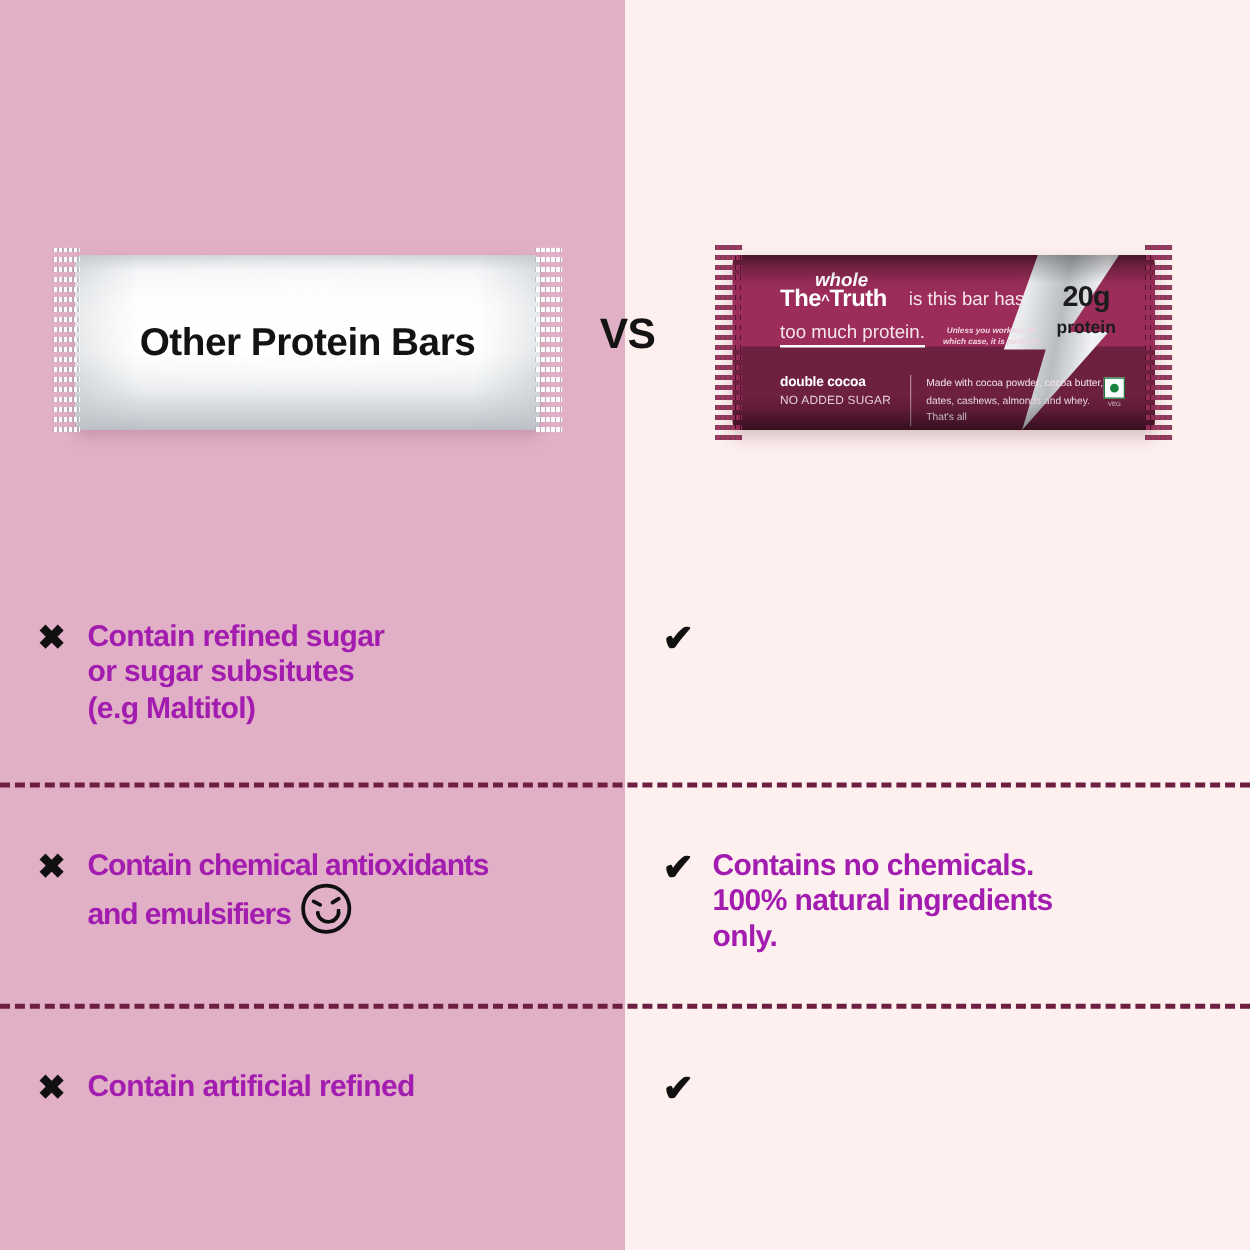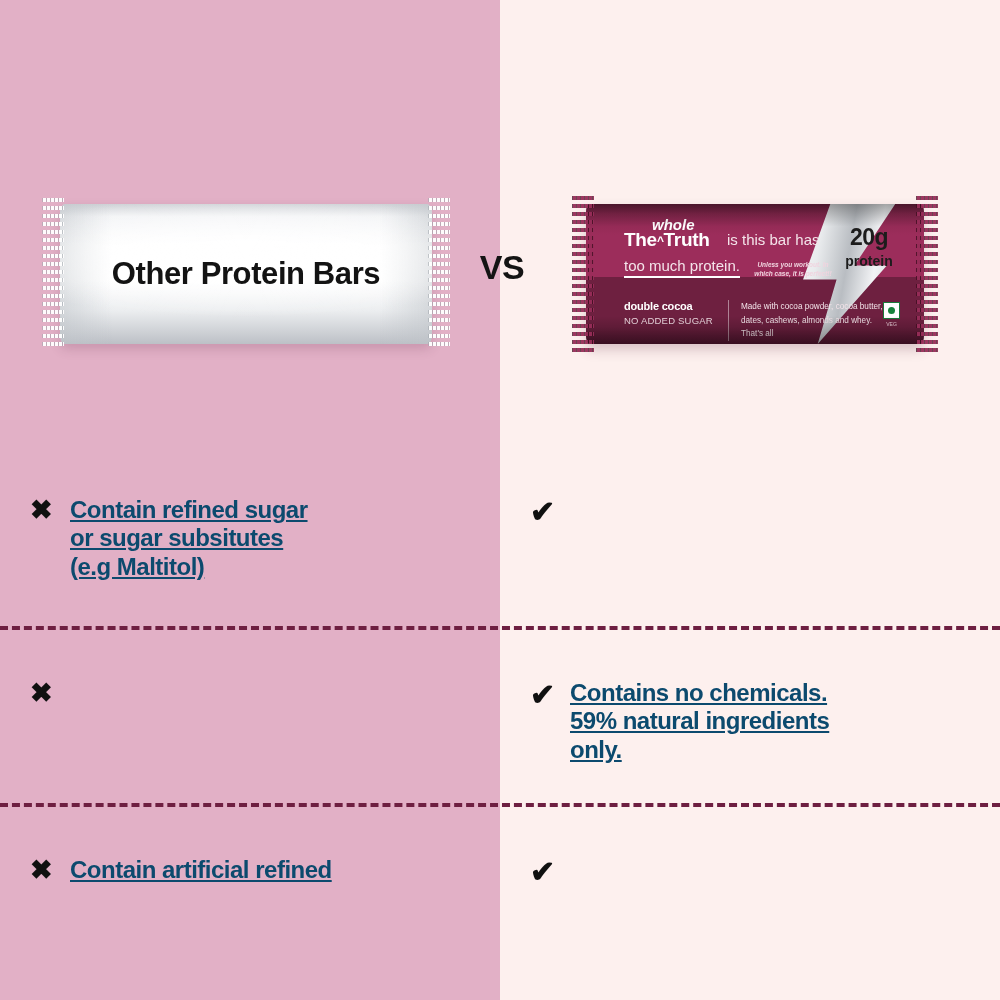--- a/index.html
+++ b/index.html
@@ -363,23 +363,22 @@
     line-height: 1.05;
     width: 40px;
   }
   .mark-check { font-size: 30px; }
 
   .item-text {
     font-size: 24px;
     font-weight: bold;
     line-height: 1.18;
     letter-spacing: -0.5px;
-    color: #0c4a6e;
+    color: #a21caf;
     white-space: pre-line;
-    text-decoration: underline;
   }
   .row-2 .cell-left .item-text { letter-spacing: -0.9px; }
 
   .emoji-face {
     display: inline-block;
     width: 34px;
     height: 34px;
     border: 3px solid #101010;
     border-radius: 50%;
     position: relative;
@@ -477,25 +476,33 @@
     <div class="cell cell-right">
       <div class="mark mark-check">✔</div>
     </div>
   </div>
 
   <div class="divider divider-1"></div>
 
   <div class="row row-2">
     <div class="cell cell-left">
       <div class="mark">✖</div>
+      <div>
+        <span class="item-text">Contain chemical antioxidants
+and emulsifiers</span><span class="emoji-face">
+          <span class="eye eye-l"></span>
+          <span class="eye eye-r"></span>
+          <span class="mouth"></span>
+        </span>
+      </div>
     </div>
     <div class="cell cell-right">
       <div class="mark mark-check">✔</div>
       <div class="item-text">Contains no chemicals.
-59% natural ingredients
+100% natural ingredients
 only.</div>
     </div>
   </div>
 
   <div class="divider divider-2"></div>
 
   <div class="row row-3">
     <div class="cell cell-left">
       <div class="mark">✖</div>
       <div class="item-text">Contain artificial refined</div>

